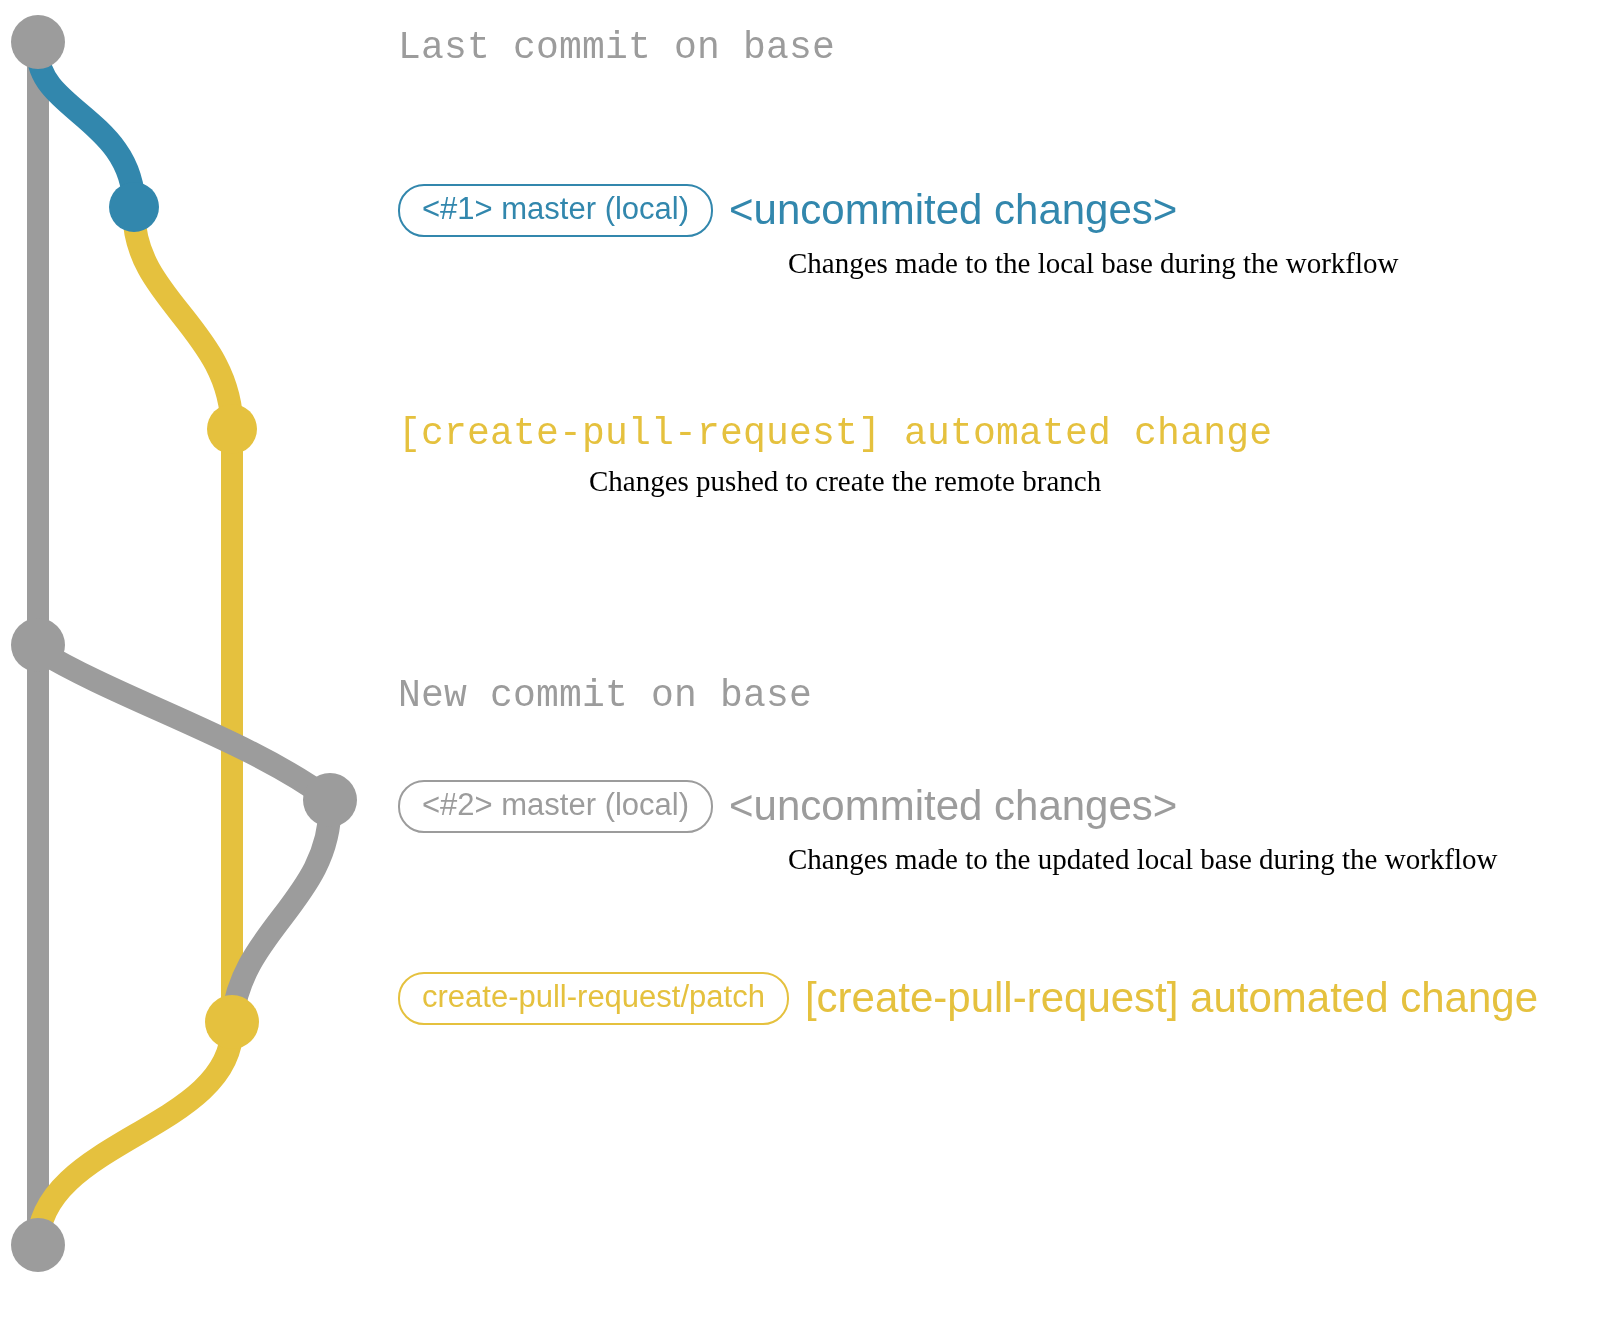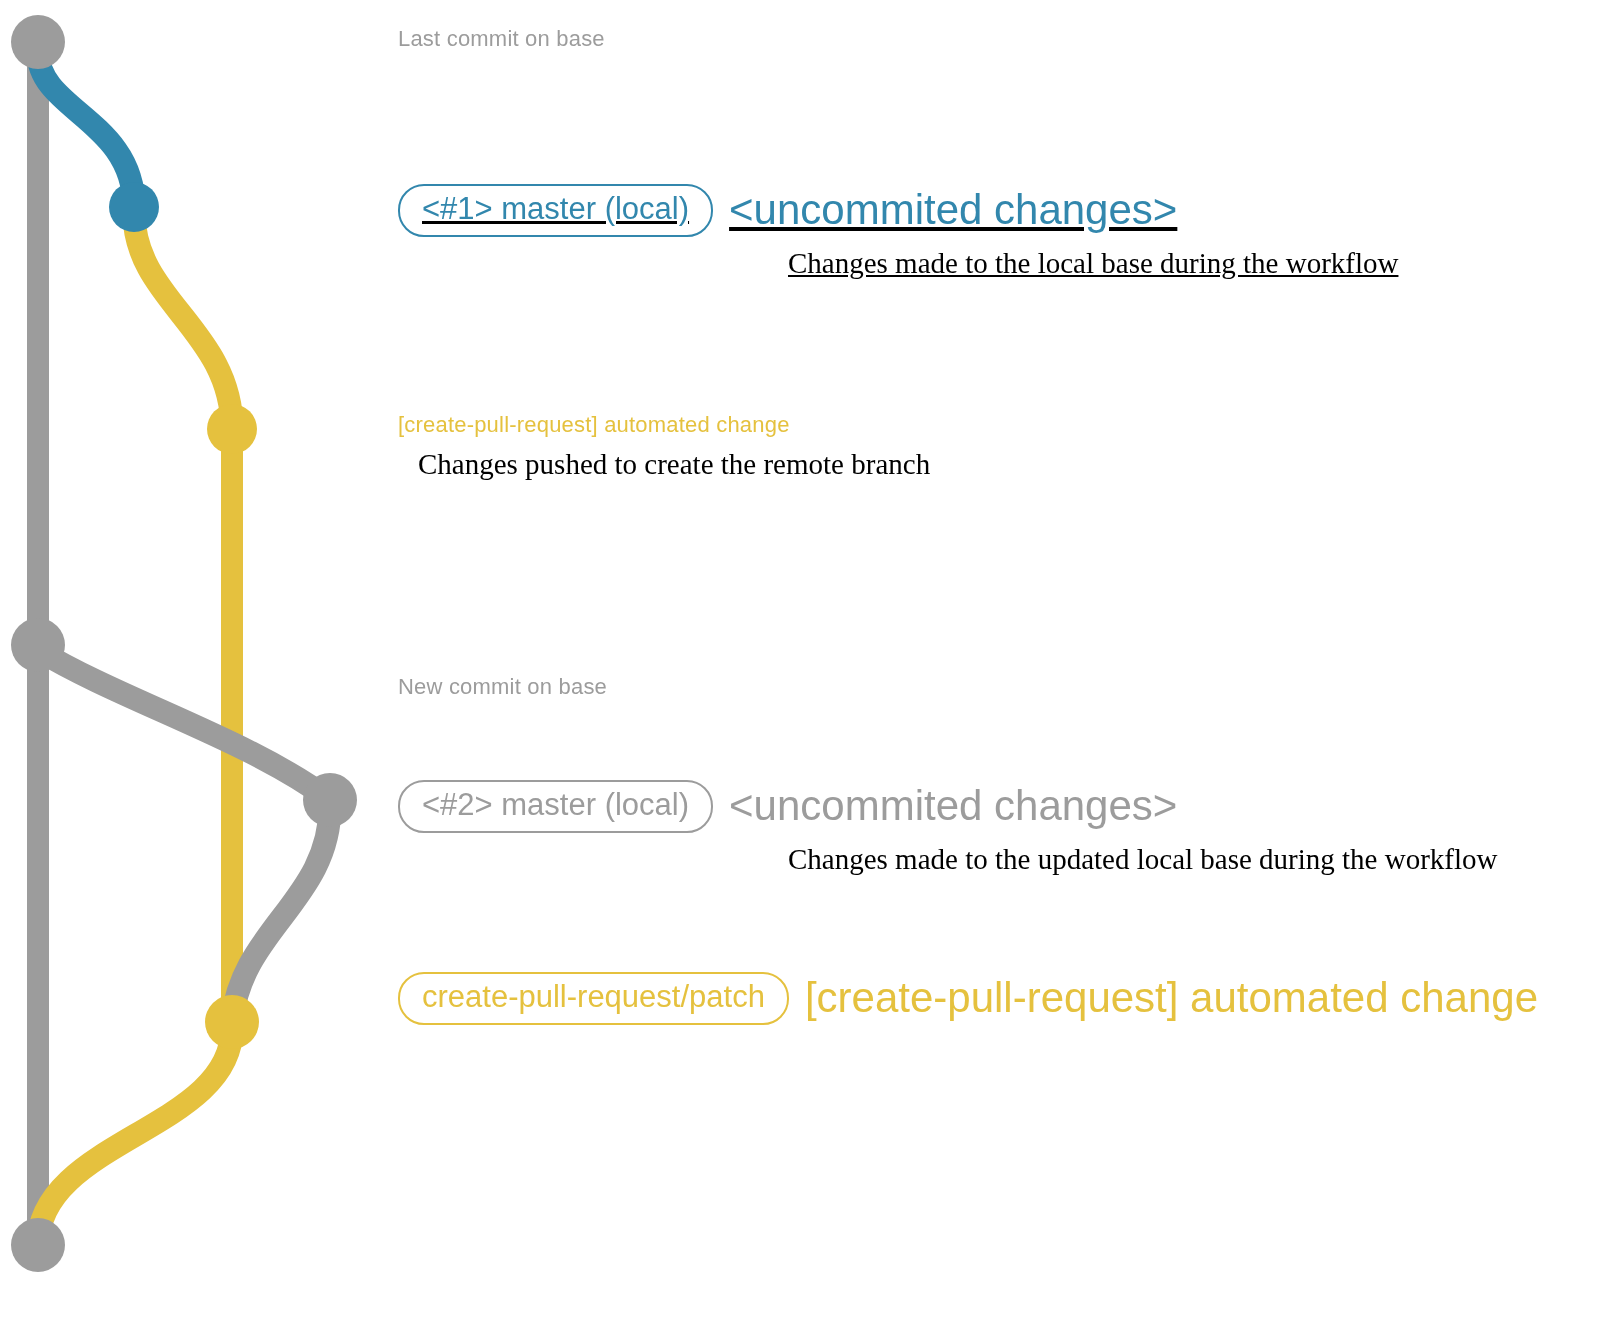--- a/index.html
+++ b/index.html
@@ -23,22 +23,22 @@
     position: absolute;
     left: 0;
     top: 0;
     width: 1618px;
     height: 1344px;
   }
   .row {
     position: absolute;
   }
   .plain-title {
-    font-family: Liberation Sans, sans-serif;
-    font-size: 22px;
+    font-family: Liberation Mono, monospace;
+    font-size: 38px;
     letter-spacing: 0.2px;
     white-space: nowrap;
   }
   .badge {
     display: inline-block;
     box-sizing: border-box;
     border: 2px solid currentColor;
     border-radius: 26px;
     padding: 7px 22px 9px 22px;
     font-family: "Liberation Sans", sans-serif;
@@ -57,20 +57,21 @@
     font-family: "Liberation Sans", sans-serif;
     font-size: 42px;
     white-space: nowrap;
   }
   .desc {
     font-family: "Liberation Serif", serif;
     font-size: 29px;
     color: #000000;
     white-space: nowrap;
     margin-top: 10px;
+    text-align: center;
   }
   .c-blue   { color: #3287ad; }
   .c-yellow { color: #e5c13e; }
   .c-gray   { color: #9c9c9c; }
 </style>
 </head>
 <body>
 
 <div id="stage">
 
@@ -98,21 +99,21 @@
     <circle cx="38" cy="645" r="27" fill="#9c9c9c"></circle>
     <circle cx="330" cy="800" r="27" fill="#9c9c9c"></circle>
     <circle cx="232" cy="1022" r="27" fill="#e5c13e"></circle>
     <circle cx="38" cy="1245" r="27" fill="#9c9c9c"></circle>
   </svg>
 
   <div class="row" style="left:398px; top:26px;">
     <div class="plain-title c-gray">Last commit on base</div>
   </div>
 
-  <div class="row" style="left:398px; top:184px;text-decoration:underline;">
+  <div class="row" style="left:398px; top:184px;">
     <div class="badge-row">
       <span class="badge c-blue">&lt;#1&gt; master (local)</span>
       <span class="commit-title c-blue">&lt;uncommited changes&gt;</span>
     </div>
     <div class="desc" style="margin-left:390px;">Changes made to the local base during the workflow</div>
   </div>
 
   <div class="row" style="left:398px; top:412px;">
     <div class="plain-title c-yellow">[create-pull-request] automated change</div>
     <div class="desc" style="margin-left:20px;">Changes pushed to create the remote branch</div>

